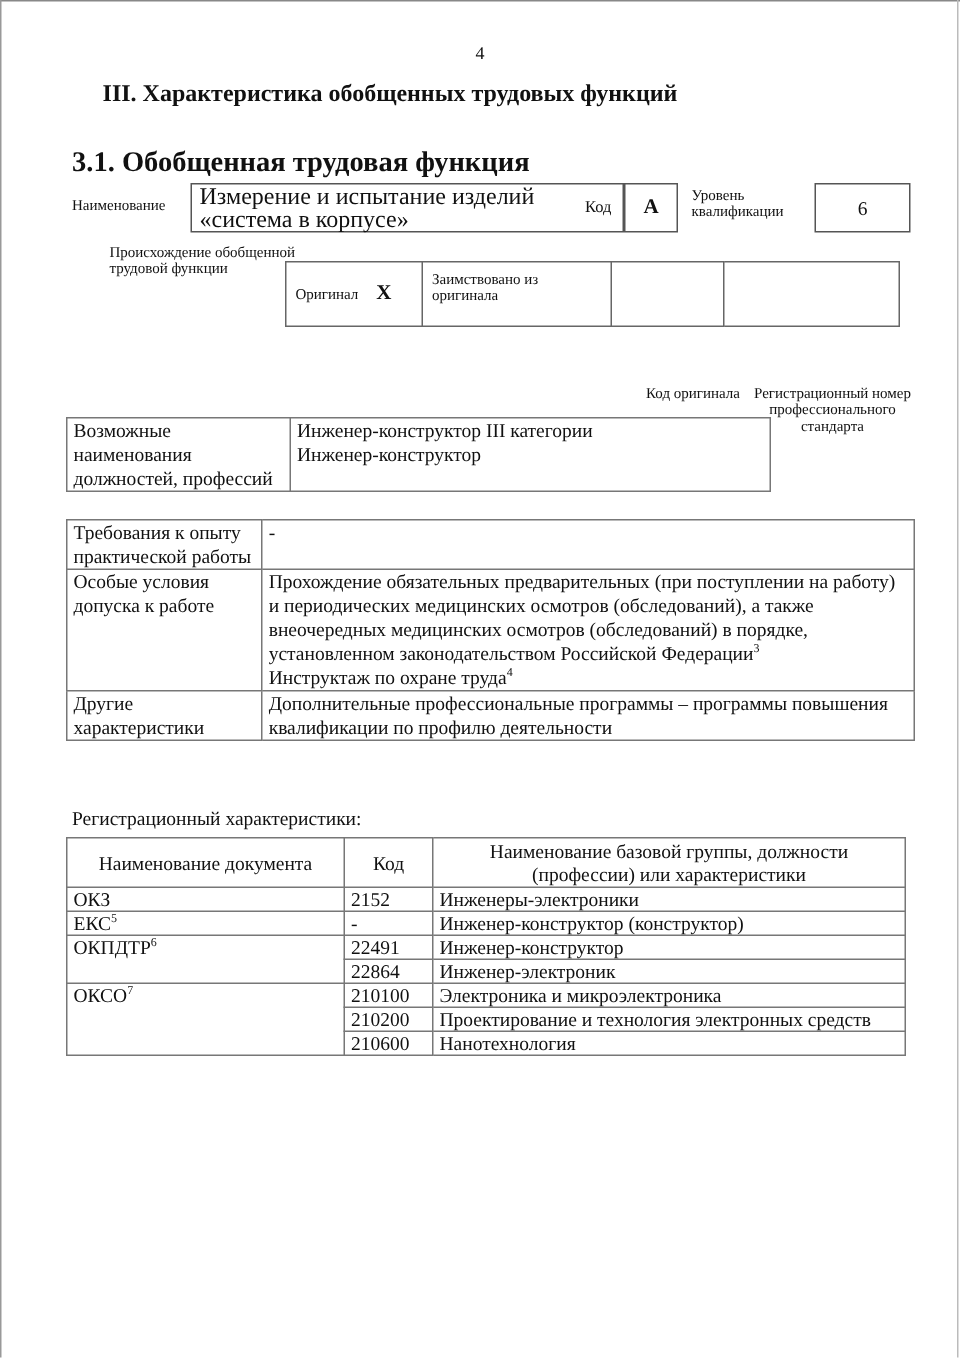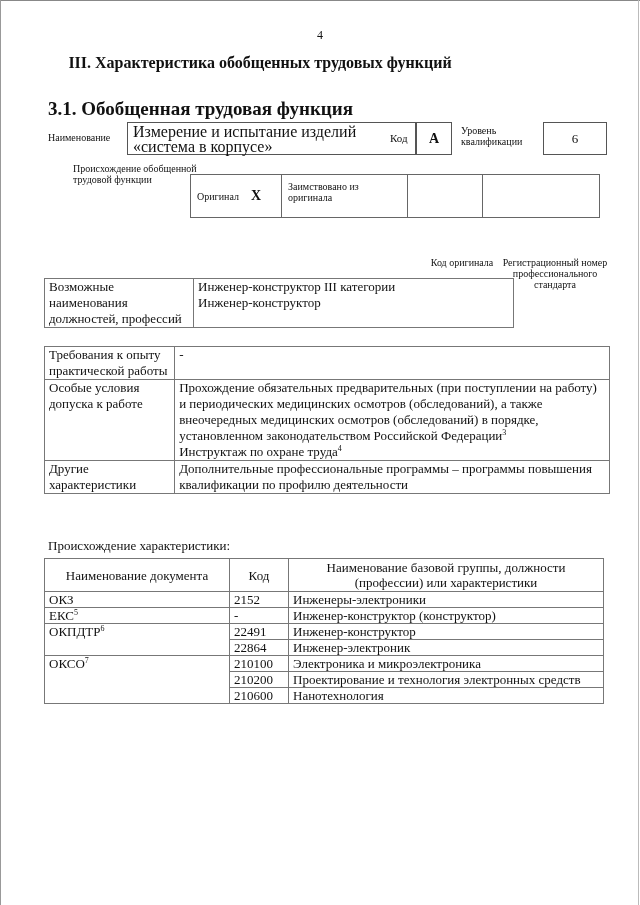--- a/index.html
+++ b/index.html
@@ -96,21 +96,21 @@
       <span>Инструктаж по охране труда</span><sup>4</sup>
     </td>
   </tr>
   <tr>
     <td>Другие характеристики</td>
     <td>Дополнительные профессиональные программы – программы повышения квалификации по профилю деятельности</td>
   </tr>
 </tbody>
   </table>
 
-<div class="abs extra-label">Происхождение характеристики:</div>
+<div class="abs extra-label">Регистрационный характеристики:</div>
 <table class="doc-table" style="width:560px;border-radius:25px;">
   <tbody>
       <tr class="hdr">
     <td style="width:176px; height:32px;">Наименование документа</td>
     <td style="width:50px;">Код</td>
     <td>Наименование базовой группы, должности (профессии) или характеристики</td>
   </tr>
   <tr>
     <td><span>ОКЗ</span></td>
     <td>2152</td>

